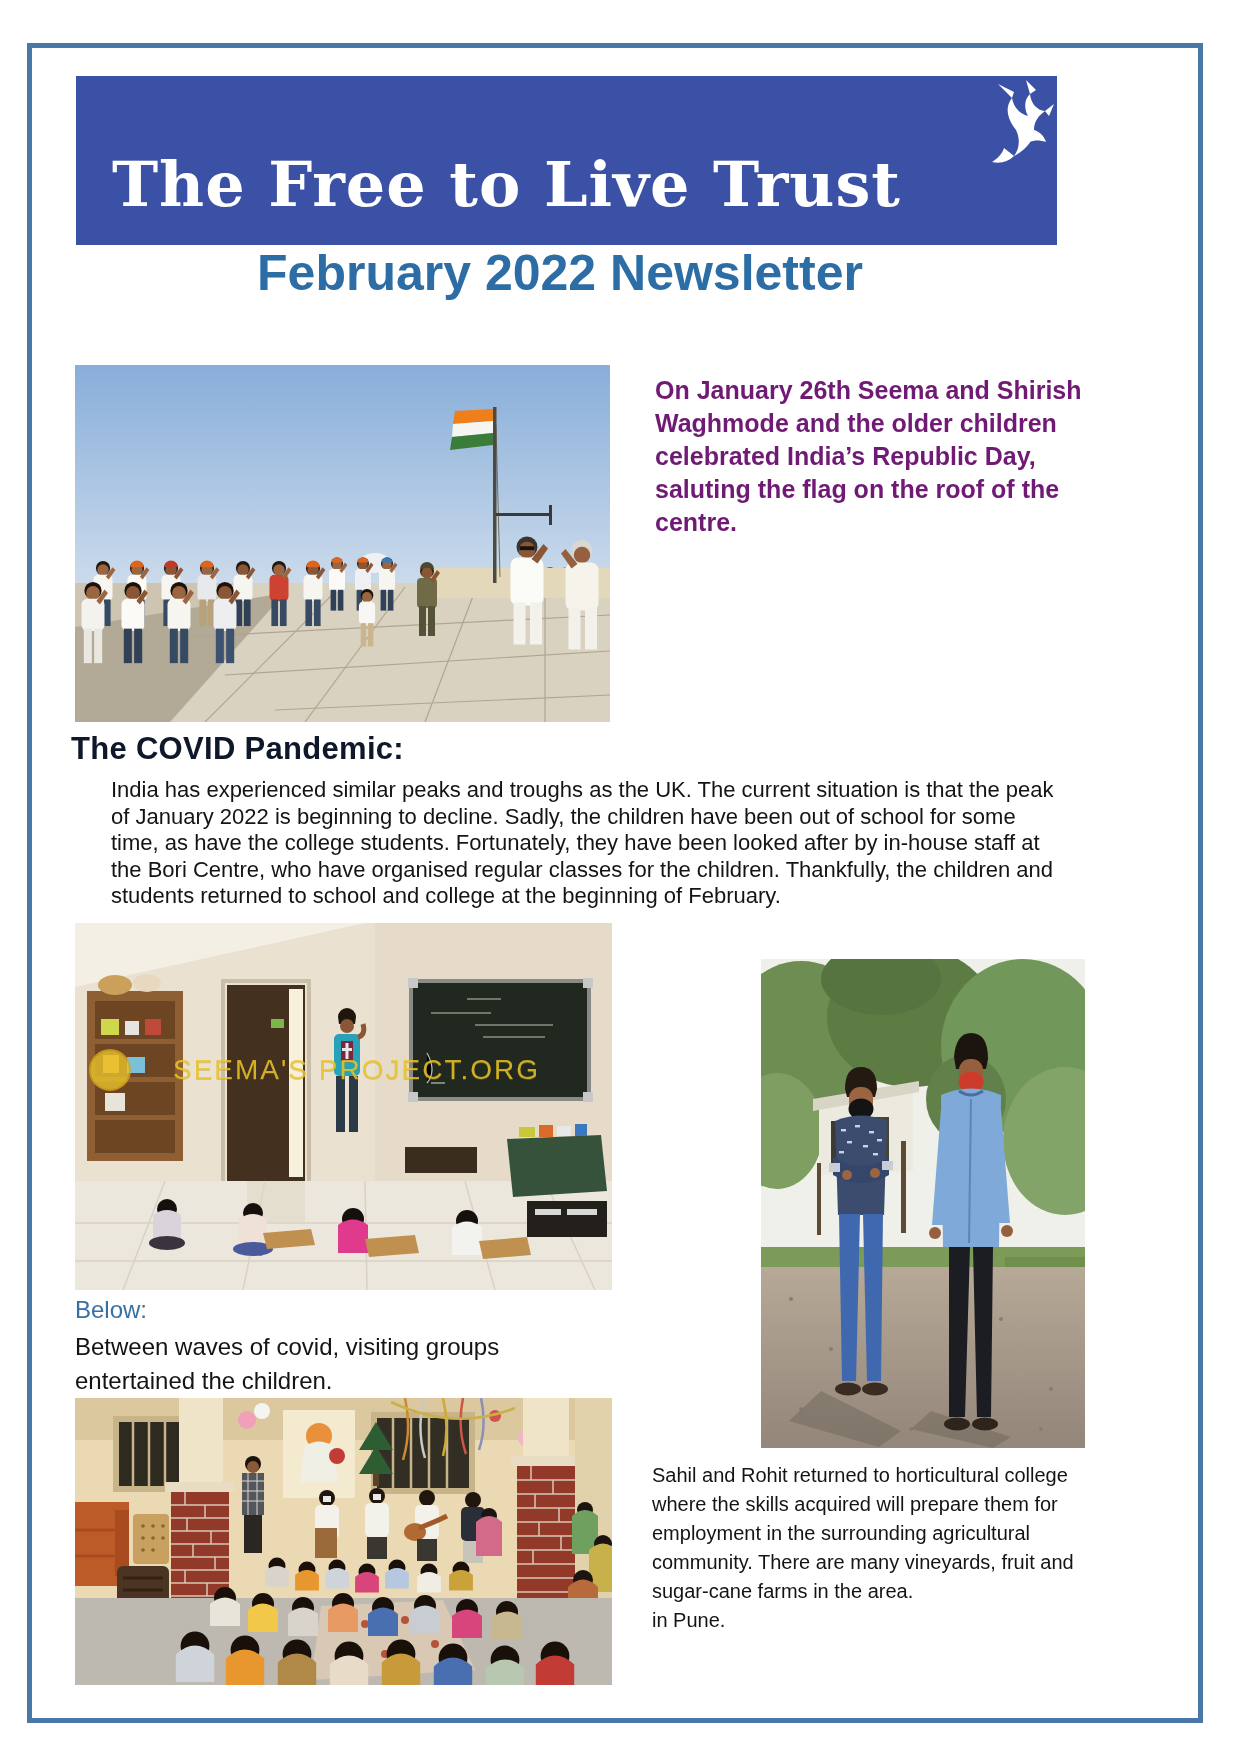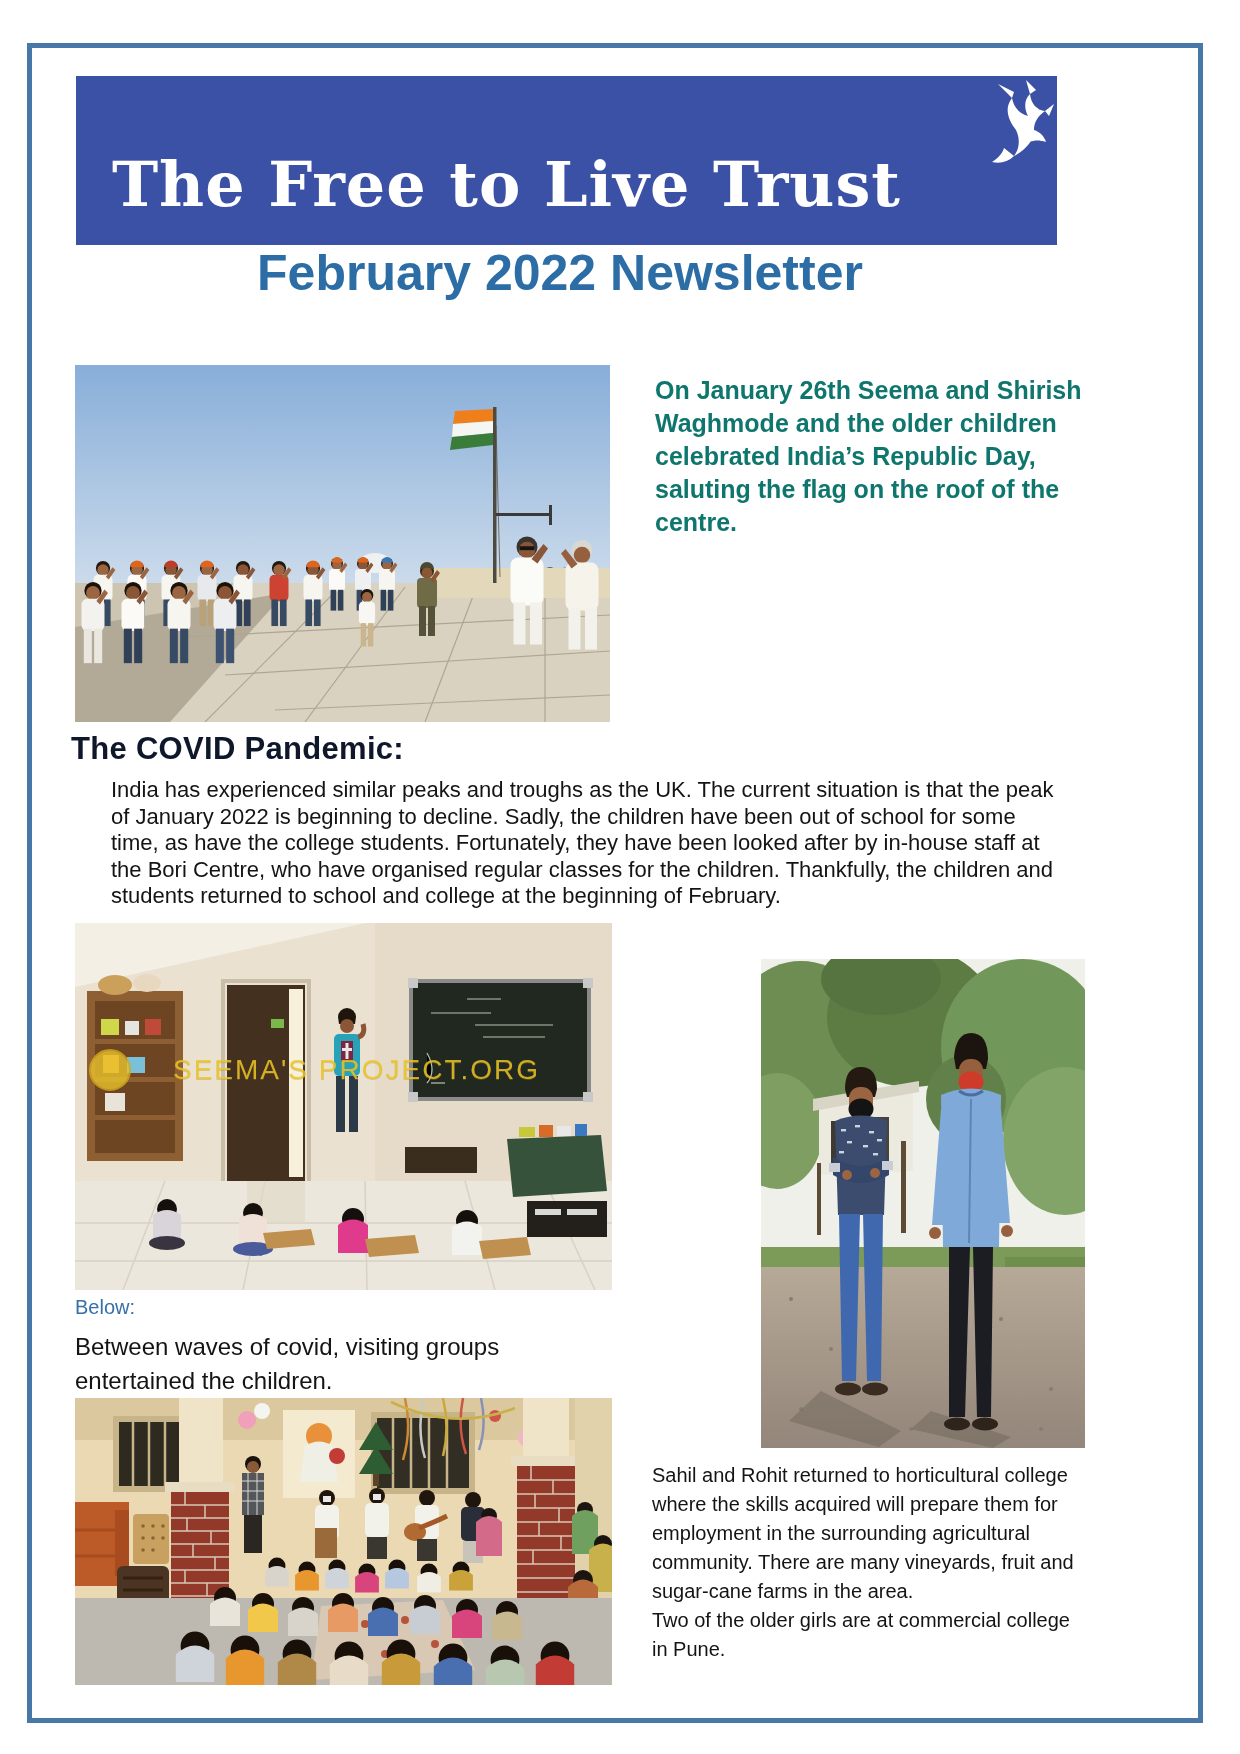--- a/index.html
+++ b/index.html
@@ -27,34 +27,34 @@
     font-weight:bold;font-size:50px;color:#2D6DA6;letter-spacing:0px;
   }
   .photo{position:absolute;overflow:hidden;background:#ddd;}
   .photo svg{display:block;width:100%;height:100%;}
   #photo-flag{left:75px;top:365px;width:535px;height:357px;}
   #photo-classroom{left:75px;top:923px;width:537px;height:367px;}
   #photo-boys{left:761px;top:959px;width:324px;height:489px;}
   #photo-gathering{left:75px;top:1398px;width:537px;height:287px;}
   .intro{
     position:absolute;left:655px;top:374px;width:430px;
-    font-weight:bold;font-size:25px;line-height:33px;color:#0f766e;
+    font-weight:bold;font-size:25px;line-height:33px;color:#701a75;
   }
   .covid-heading{
     position:absolute;left:71px;top:731px;
     font-weight:bold;font-size:31px;color:#0f172a;letter-spacing:0.3px;
   }
   .covid-body{
     position:absolute;left:71px;top:777px;width:1110px;
     font-size:22px;line-height:26.5px;color:#141414;margin-left:40px;
   }
   .line{white-space:nowrap;}
   .below-label{
     position:absolute;left:75px;top:1296px;
-    font-size:20px;color:#3670A6;
+    font-size:24px;color:#3670A6;
   }
   .below-caption{
     position:absolute;left:75px;top:1330px;width:470px;
     font-size:24px;line-height:34px;color:#141414;
   }
   .college-text{
     position:absolute;left:652px;top:1461px;width:470px;
     font-size:20px;line-height:29px;color:#141414;
   }
   .watermark{
@@ -805,15 +805,14 @@
   </g>
 </svg>
 </div>
 
 <div class="college-text">
   <div class="line">Sahil and Rohit returned to horticultural college</div>
   <div class="line">where the skills acquired will prepare them for</div>
   <div class="line">employment in the surrounding agricultural</div>
   <div class="line">community. There are many vineyards, fruit and</div>
   <div class="line">sugar-cane farms in the area.</div>
-  <div class="line">Two of the older girls are at commercial college</div>
   <div class="line">in Pune.</div>
 </div>
 
 </body></html>

